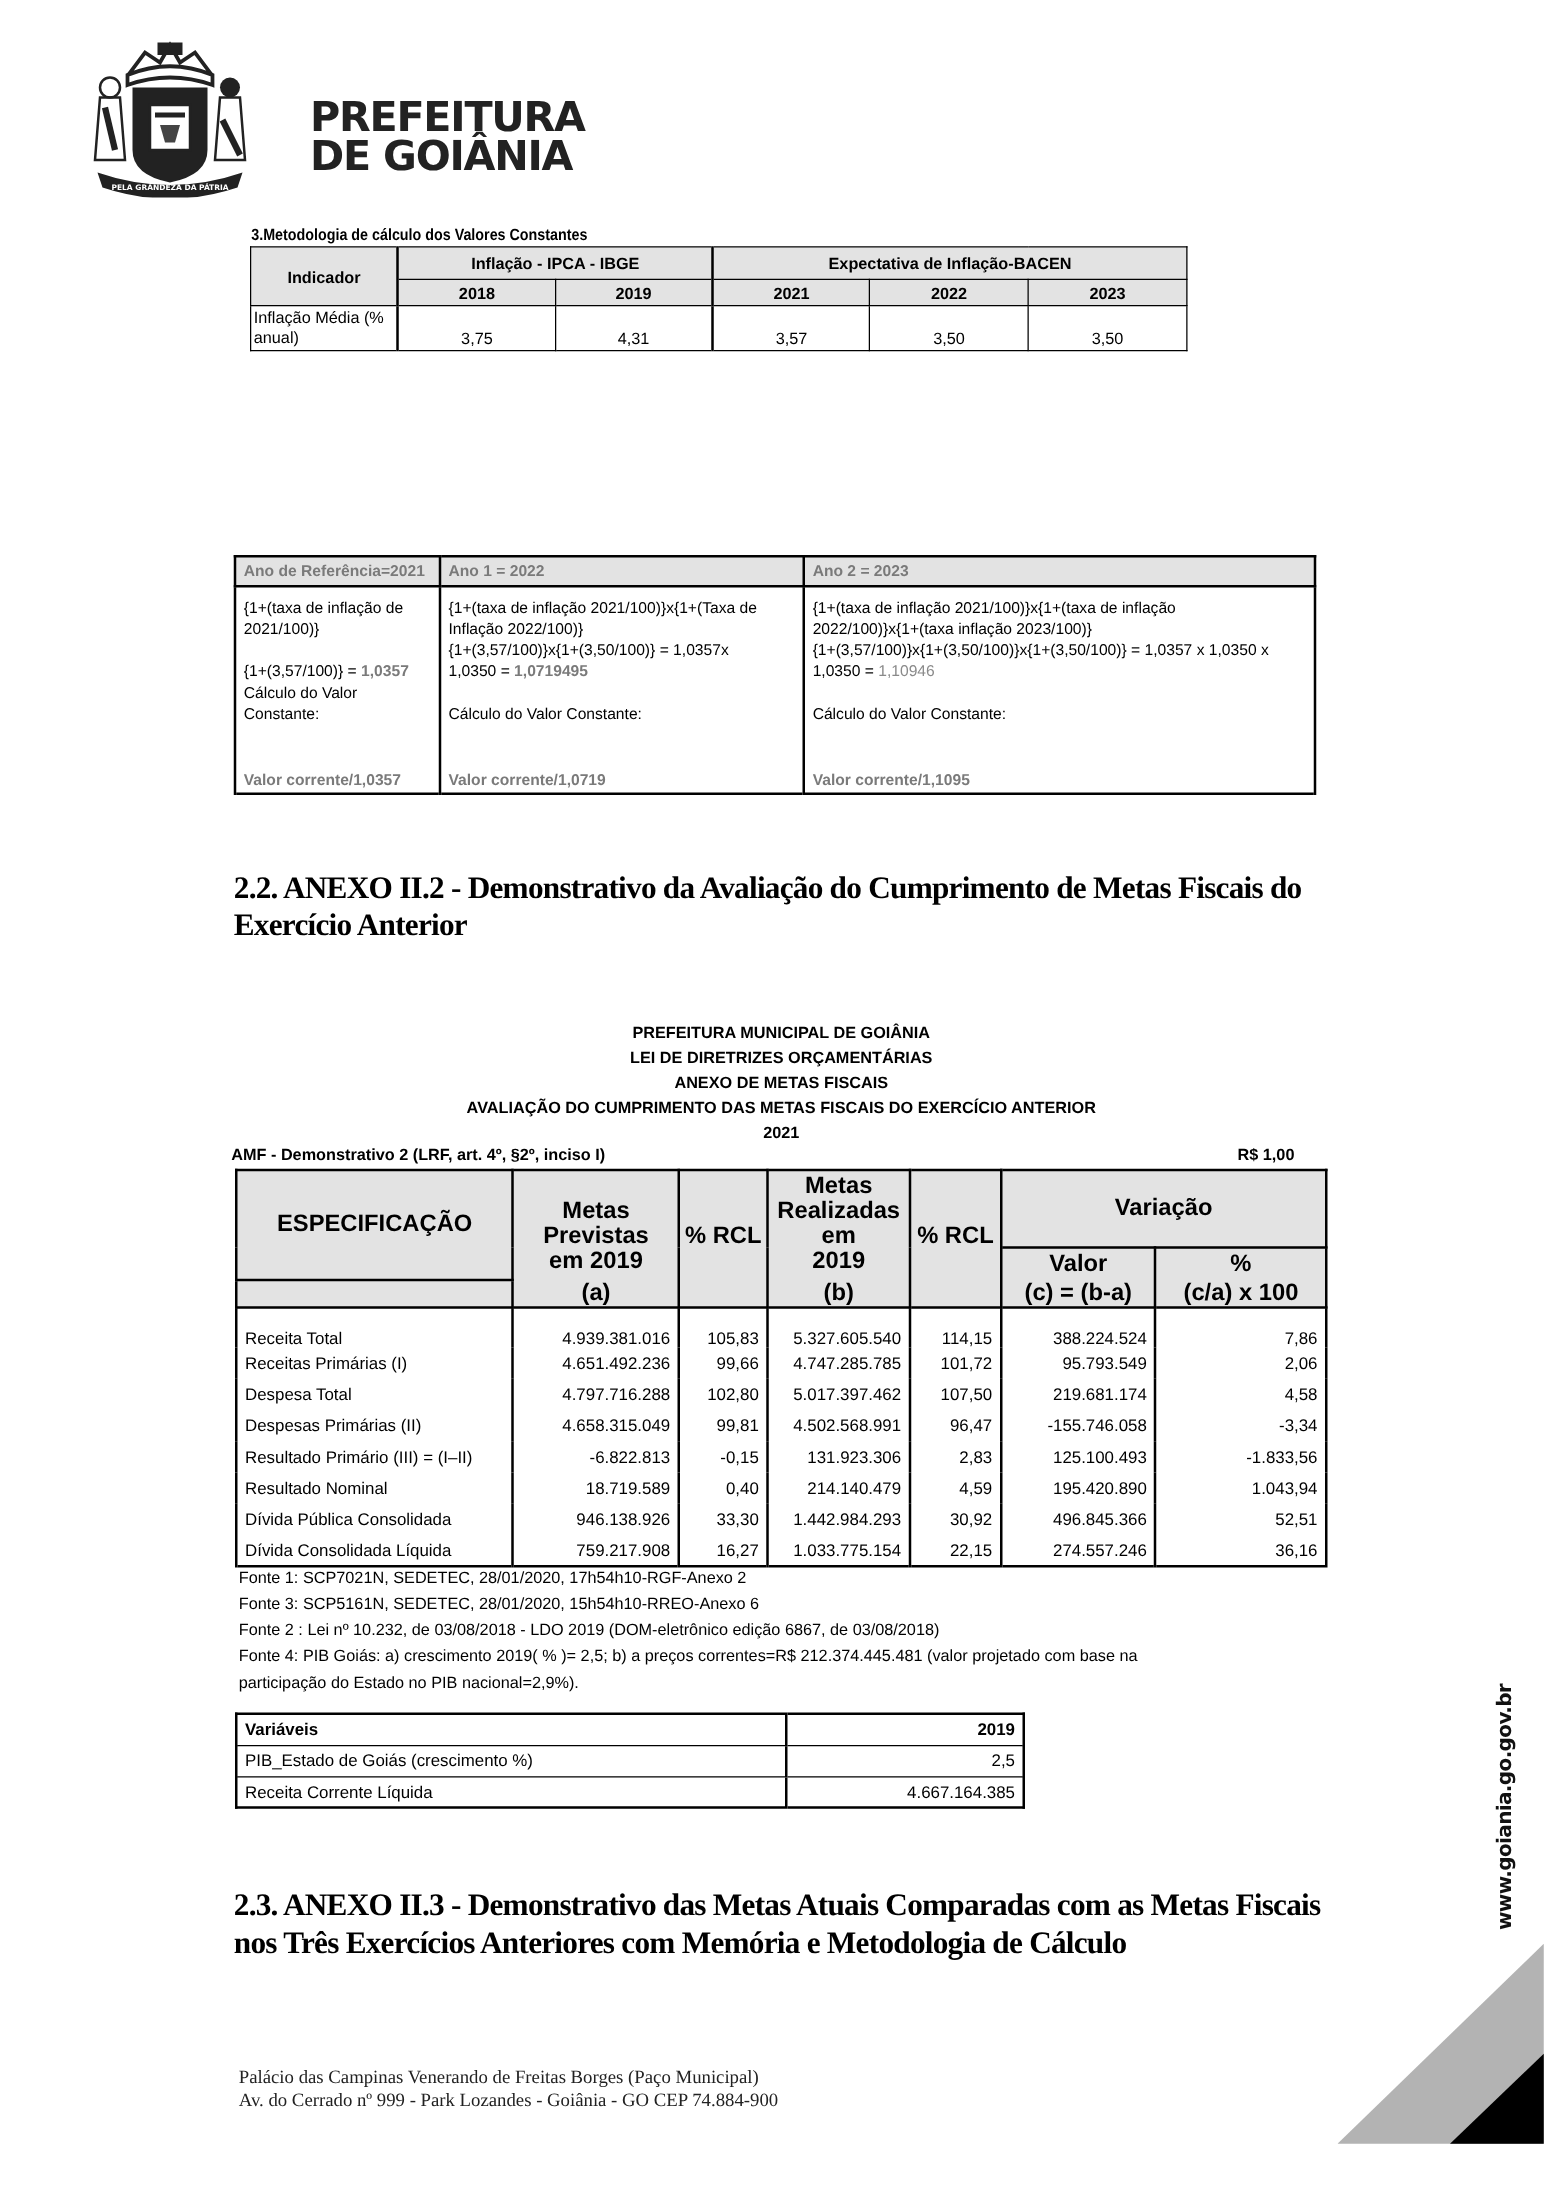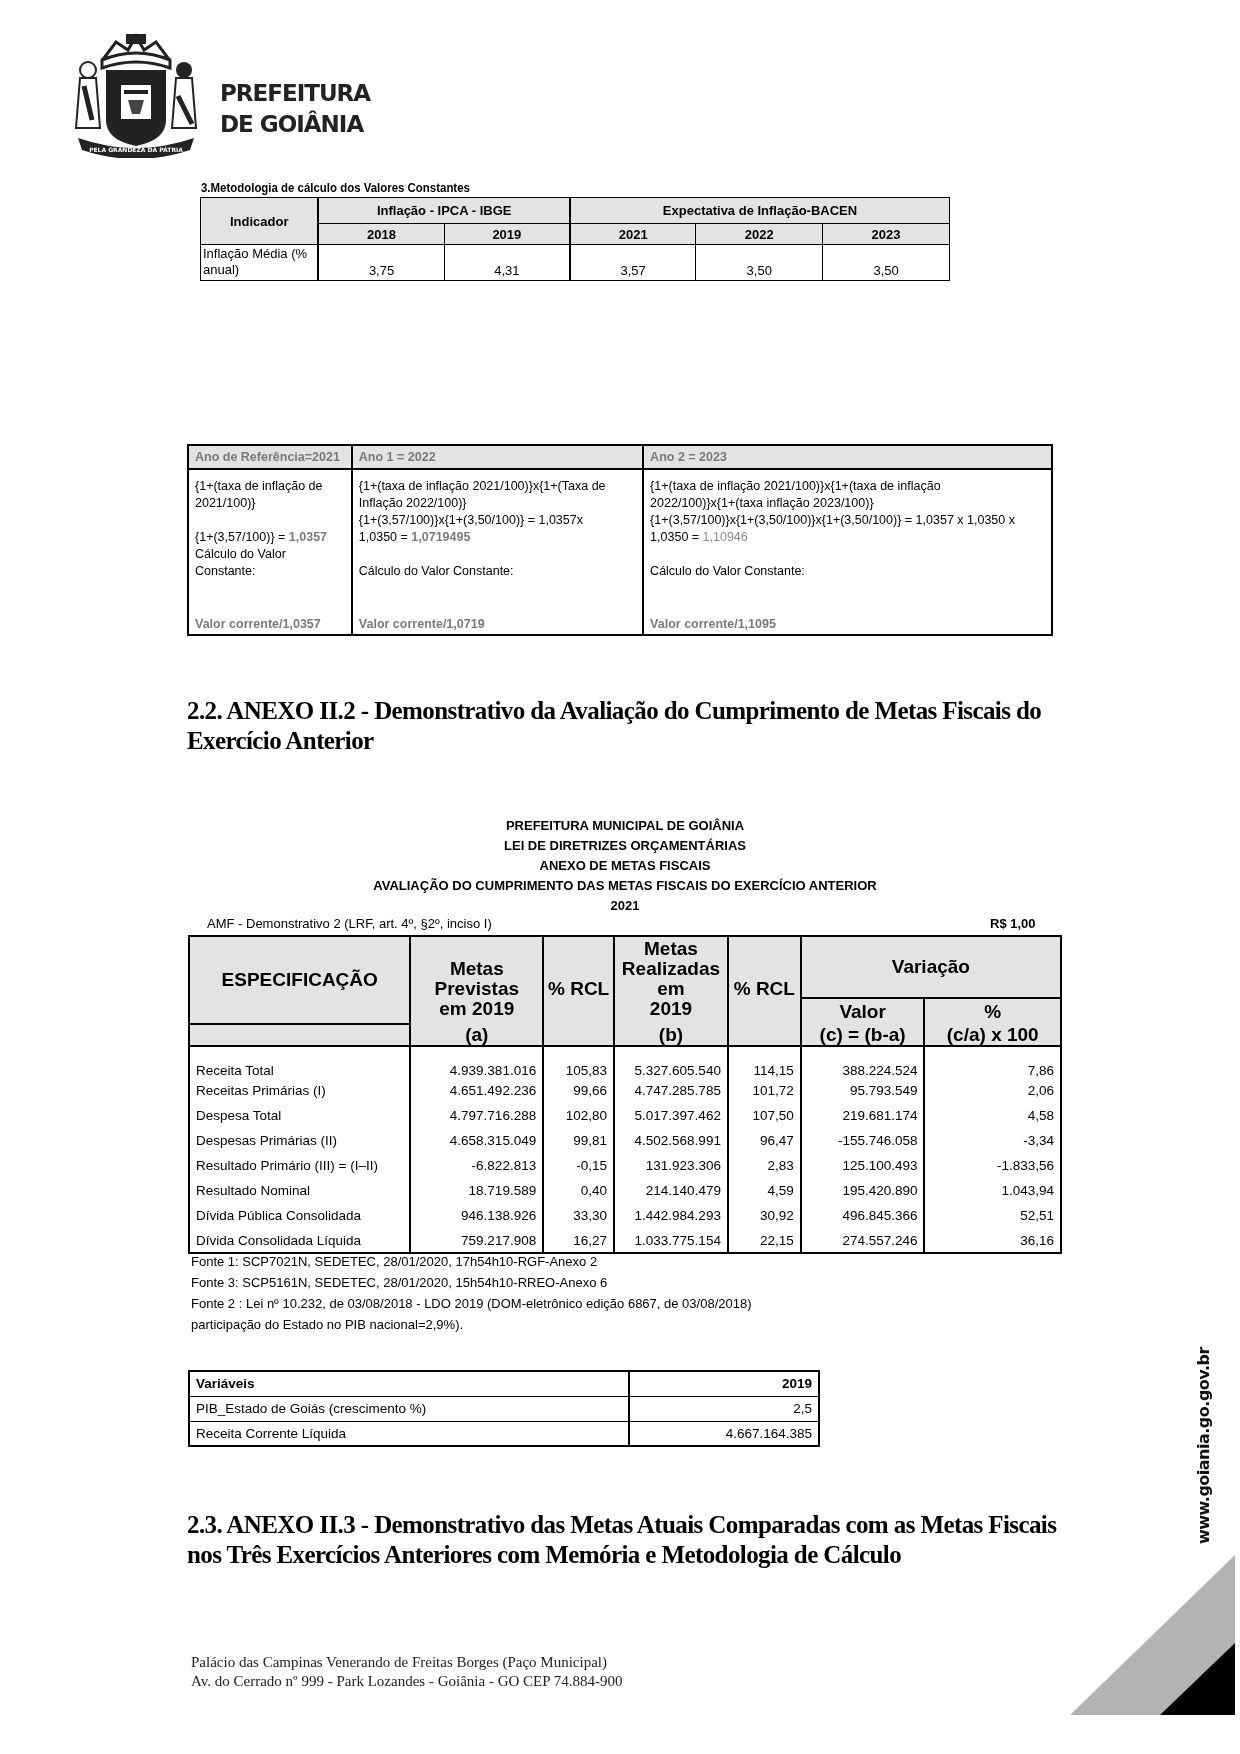--- a/index.html
+++ b/index.html
@@ -2,21 +2,21 @@
 <html><head>
 <meta charset="utf-8">
 <style>
   * { box-sizing: border-box; margin: 0; padding: 0; }
   html, body { width: 1240px; height: 1754px; background: #ffffff; }
   body { position: relative; font-family: "Liberation Sans Narrow", "Liberation Sans", sans-serif; color: #000; overflow: hidden; }
   .abs { position: absolute; }
 
   
   .logo { left: 66px; top: 28px; width: 140px; height: 130px; }
-  .logo-text { left: 220px; top: 78px; font-family: "DejaVu Sans", sans-serif; font-weight: bold; font-size: 23px; line-height: 31px; letter-spacing: -1px; color: #222; }
+  .logo-text { left: 248px; top: 78px; font-family: "DejaVu Sans", sans-serif; font-weight: bold; font-size: 33px; line-height: 31px; letter-spacing: -1px; color: #222; }
 
   
   .t1-title { left: 201px; top: 180px; font-size: 13px; font-weight: bold; font-family: "Liberation Sans", sans-serif; transform: scaleX(0.88); transform-origin: left; }
   table { border-collapse: collapse; }
   .t1 { left: 200px; top: 197px; width: 750px; font-family: "Liberation Sans", sans-serif; font-size: 13px; }
   .t1 td, .t1 th { border: 1px solid #000; }
   .t1 th { background: #e3e3e3; font-weight: bold; text-align: center; height: 26px; }
   .t1 .sub th { height: 21px; }
   .t1 .outer-l { border-left: 2px solid #000; margin-top: 20px; }
   .t1 .val td { height: 36px; text-align: center; vertical-align: bottom; padding-bottom: 2px; }
@@ -30,21 +30,21 @@
   .t2 .grey-light { color: #8a8a8a; }
   .t2 .foot { position: absolute; bottom: 1px; left: 6px; color: #7a7a7a; font-weight: bold; }
 
   
   .h2 { font-family: "Liberation Serif", serif; font-weight: bold; font-size: 25px; line-height: 30px; letter-spacing: -0.6px; }
   .h22 { left: 187px; top: 696px; width: 920px; }
   .h23 { left: 187px; top: 1510px; width: 920px; }
 
   
   .rep-head { left: 187px; top: 816px; width: 876px; text-align: center; font-family: "Liberation Sans", sans-serif; font-weight: bold; font-size: 13px; line-height: 20px; }
-  .amf { left: 207px; top: 916px; font-family: "Liberation Sans", sans-serif; font-weight: normal; font-size: 13px; }
+  .amf { left: 185px; top: 916px; font-family: "Liberation Sans", sans-serif; font-weight: bold; font-size: 13px; }
   .rs { left: 990px; top: 916px; font-family: "Liberation Sans", sans-serif; font-weight: bold; font-size: 13px; }
 
   
   .t3 { left: 188px; top: 935px; width: 874px; font-family: "Liberation Sans", sans-serif; font-size: 13.5px; border: 2px solid #000; }
   .t3 th { background: #e3e3e3; font-weight: bold; text-align: center; border: 2px solid #000; font-size: 19px; line-height: 20px; }
   .t3 th.nob { border-bottom: 0; }
   .t3 th.not { border-top: 0; }
   .t3 td { padding: 0 6px; height: 25px; text-align: right; border-left: 2px solid #000; border-right: 2px solid #000; }
   .t3 td.lbl { text-align: left; }
   .t3 tbody tr:first-child td { padding-top: 16px; }
@@ -309,20 +309,21 @@
         <td>274.557.246</td>
         <td>36,16</td>
       </tr>
     </tbody>
 </table>
 
 <div class="abs sources">
   <div>Fonte 1: SCP7021N, SEDETEC, 28/01/2020, 17h54h10-RGF-Anexo 2</div>
   <div>Fonte 3: SCP5161N, SEDETEC, 28/01/2020, 15h54h10-RREO-Anexo 6</div>
   <div>Fonte 2 : Lei nº 10.232, de 03/08/2018 - LDO 2019 (DOM-eletrônico edição 6867, de 03/08/2018)</div>
+  <div>Fonte 4: PIB Goiás:  a) crescimento 2019( % )= 2,5; b) a preços correntes=R$ 212.374.445.481 (valor projetado com base na</div>
   <div>participação do Estado no PIB nacional=2,9%).</div>
 </div>
 
 <table class="abs t4">
   <colgroup>
       <col style="width:383px">
       <col style="width:165px">
     </colgroup>
   <tbody>
       <tr>

